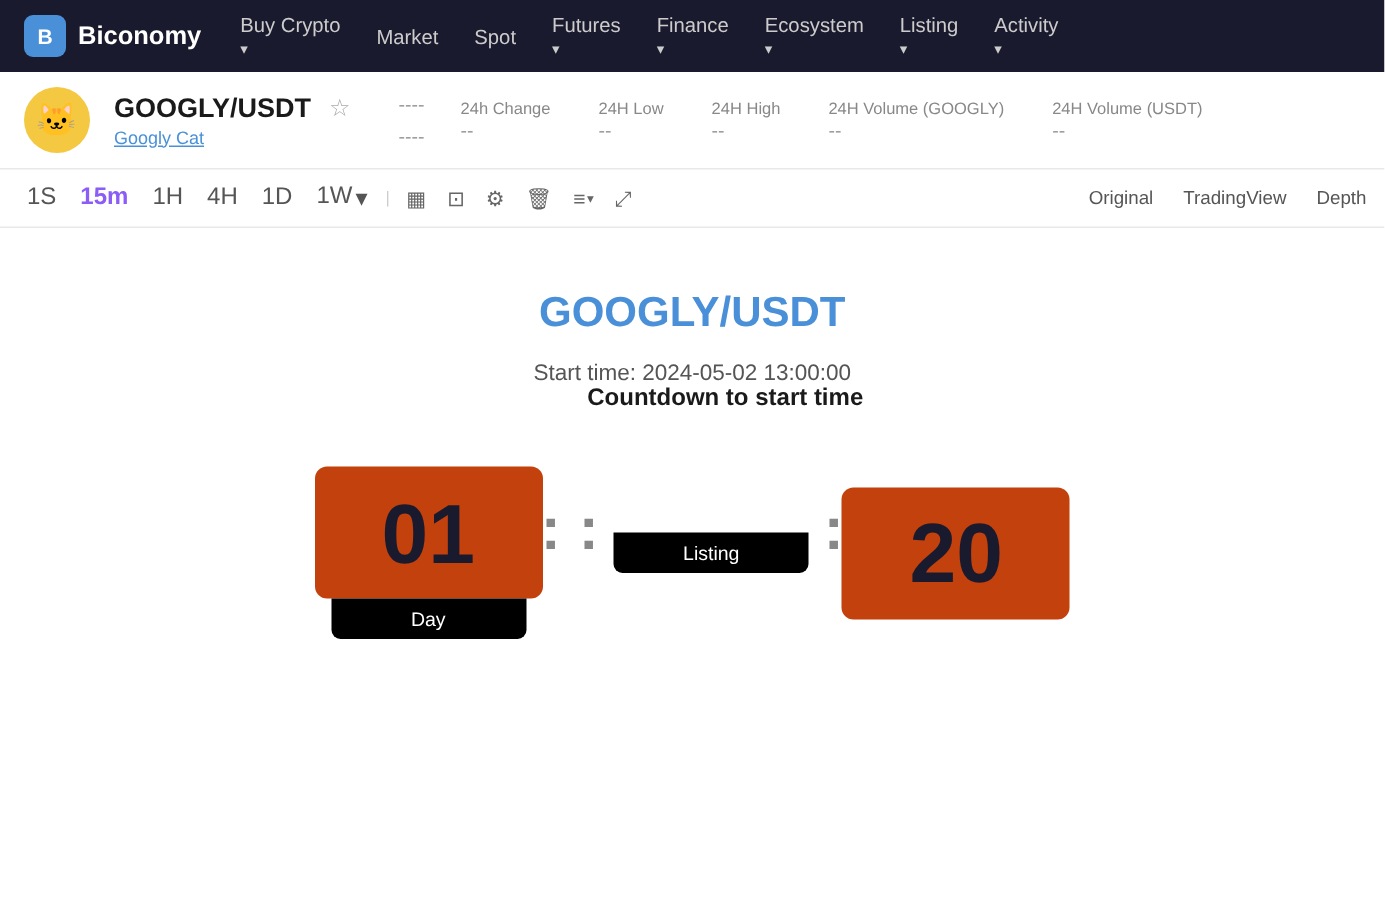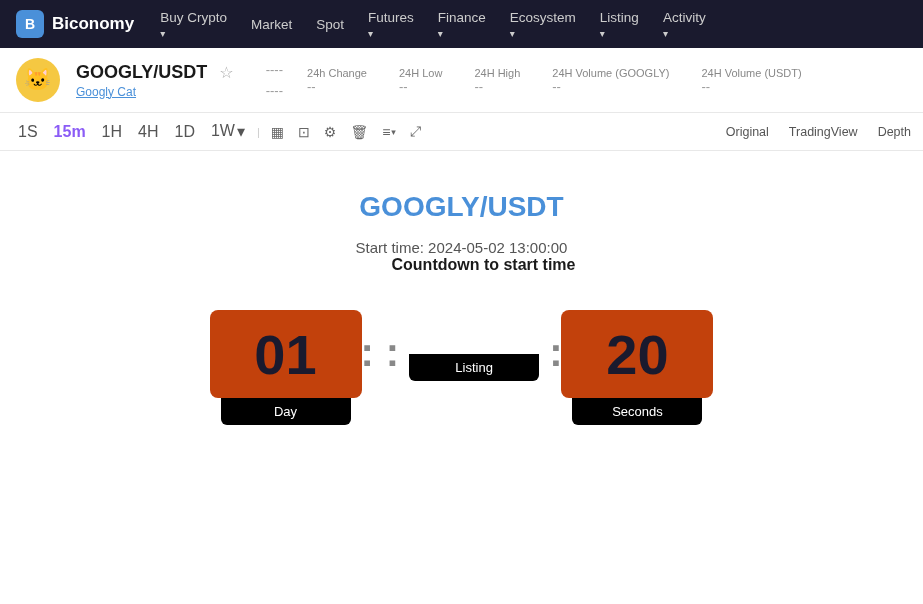--- a/index.html
+++ b/index.html
@@ -293,16 +293,15 @@
     <div class="countdown-colon">:</div>
 
     <div class="countdown-unit">
       <div class="countdown-badge">Listing</div>
     </div>
 
     <div class="countdown-colon">:</div>
 
     <div class="countdown-unit">
       <div class="countdown-number-box">20</div>
-      <div class="countdown-badge">Seconds</div>
     </div>
   </div>
 </div>
 
 </body></html>

